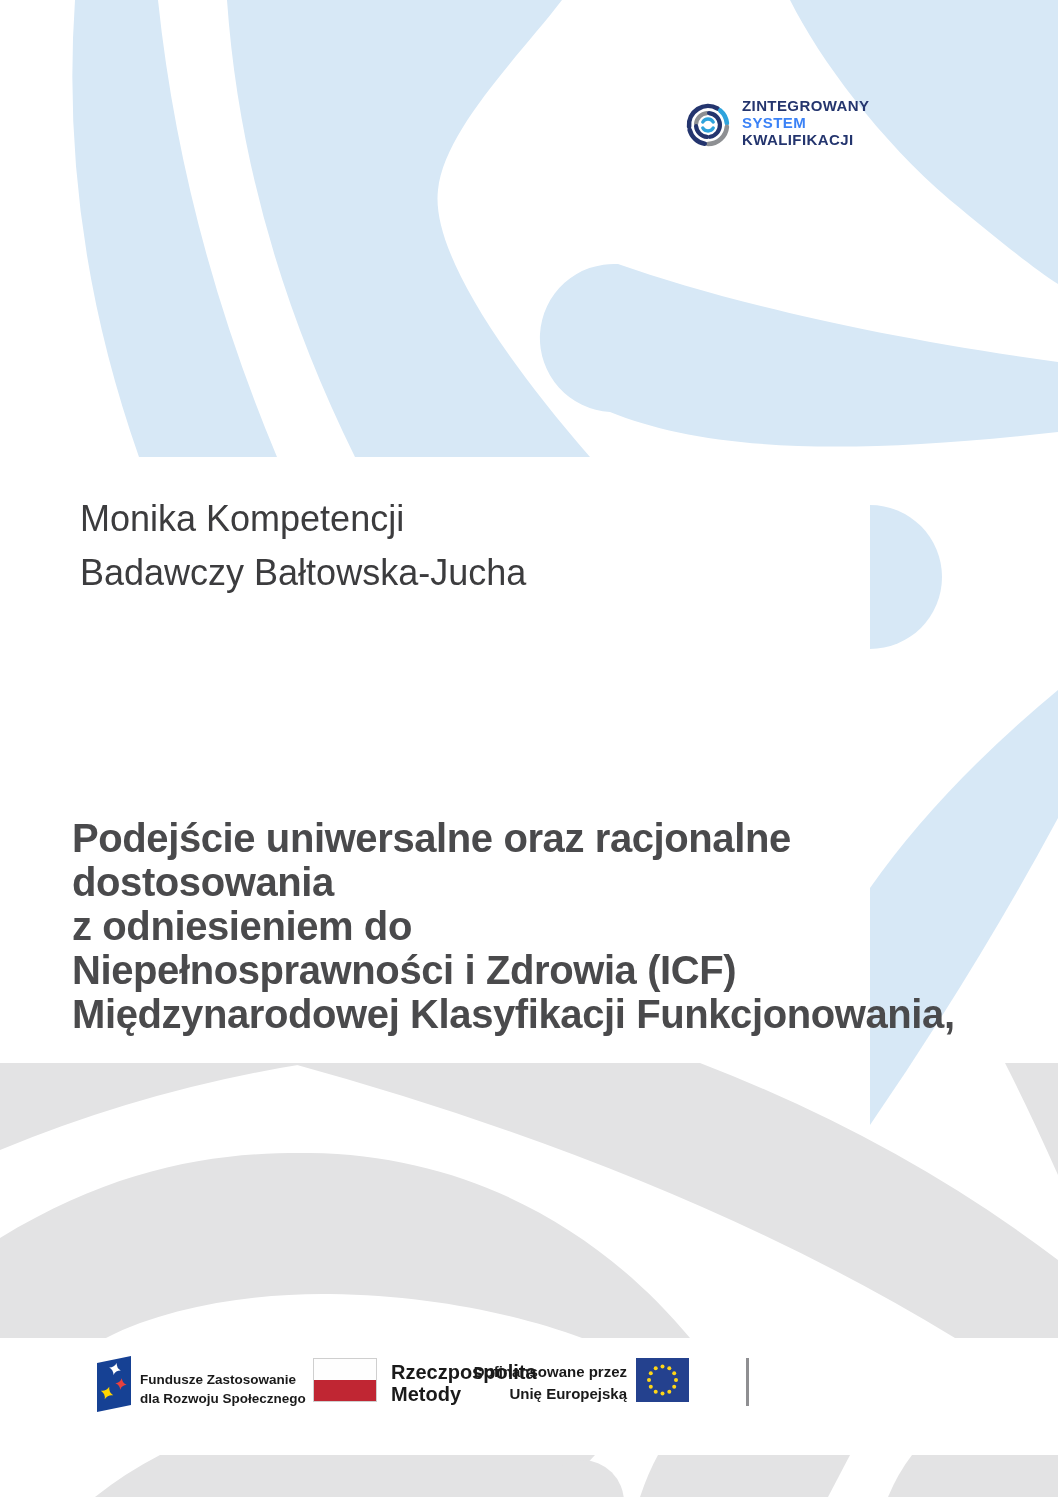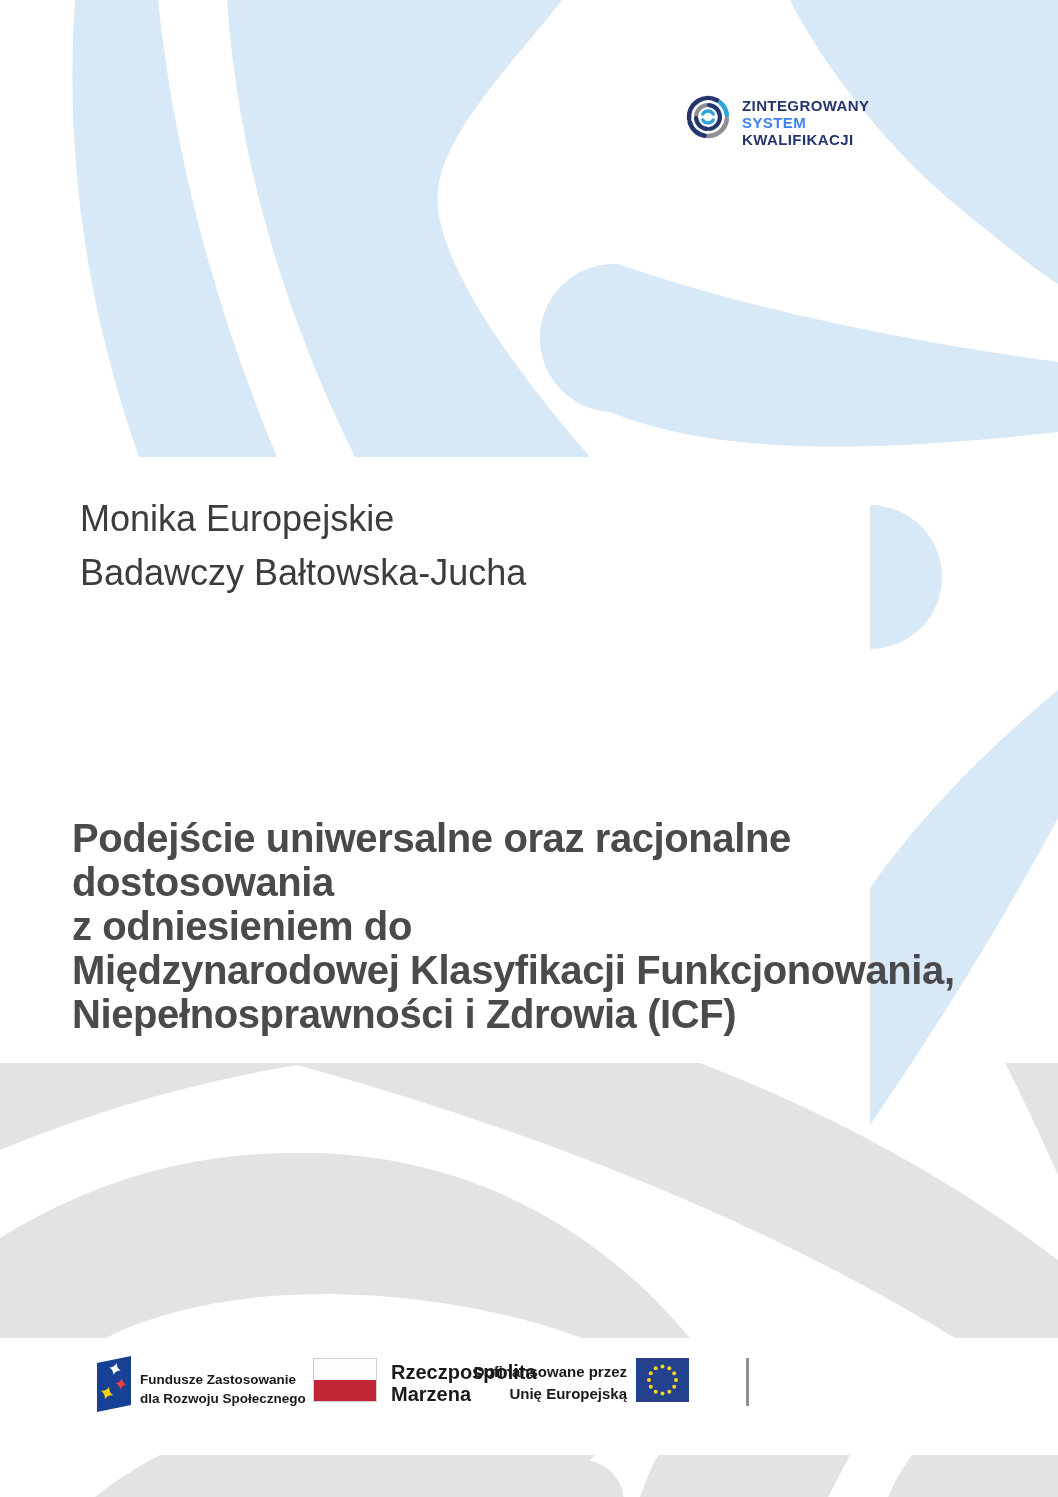--- a/index.html
+++ b/index.html
@@ -3,21 +3,21 @@
 <meta charset="utf-8">
 <style>
   html,body{margin:0;padding:0;background:#fff;}
   .page{
     position:relative;width:1058px;height:1497px;background:#ffffff;
     overflow:hidden;font-family:"Liberation Sans",sans-serif;
   }
   .bg{position:absolute;left:0;top:0;width:1058px;height:1497px;}
 
   
-  .zsk{position:absolute;left:686px;top:94px;display:flex;align-items:flex-start;}
+  .zsk{position:absolute;left:686px;top:94px;display:flex;align-items:flex-end;}
   .zsk-icon{width:44px;height:46px;}
   .zsk-text{margin-left:12px;font-weight:800;font-size:15px;line-height:17px;letter-spacing:.4px;margin-top:3px;}
   .zsk-line1,.zsk-line3{color:#24356E;}
   .zsk-line2{color:#3b82f6;}
 
   
   .authors{position:absolute;left:80px;top:492px;font-size:36px;line-height:54px;color:#3C3C3E;font-weight:400;}
   .title{position:absolute;left:80px;top:626px;font-size:36px;line-height:45px;color:#39393B;font-weight:700;letter-spacing:-.3px;}
   .subtitle{position:absolute;left:72px;top:816px;font-size:40px;line-height:44px;color:#4A4A4C;font-weight:700;letter-spacing:-.4px;}
 
@@ -84,30 +84,30 @@
       </g>
     </svg>
     <div class="zsk-text">
       <div class="zsk-line1">ZINTEGROWANY</div>
       <div class="zsk-line2">SYSTEM</div>
       <div class="zsk-line3">KWALIFIKACJI</div>
     </div>
   </div>
 
   <div class="authors">
-    <div>Monika Europejskie</div>
+    <div>Monika Kompetencji</div>
     <div>Badawczy Bałtowska-Jucha</div>
   </div>
 
 
   <div class="subtitle">
     <div>Podejście uniwersalne oraz racjonalne dostosowania</div>
     <div>z odniesieniem do</div>
+    <div>Niepełnosprawności i Zdrowia (ICF)</div>
     <div>Międzynarodowej Klasyfikacji Funkcjonowania,</div>
-    <div>Niepełnosprawności i Zdrowia (ICF)</div>
   </div>
 
   <div class="footer">
 
     <div class="fe-group">
       <svg class="fe-flag" viewBox="0 0 34 56">
         <polygon points="0,7 34,0 34,49 0,56" fill="#164194"></polygon>
         <g transform="translate(18,13) rotate(15) scale(1.05)">
           <path d="M0,-6 Q1.1,-1.1 6,0 Q1.1,1.1 0,6 Q-1.1,1.1 -6,0 Q-1.1,-1.1 0,-6 Z" fill="#ffffff"></path>
         </g>
@@ -124,21 +124,21 @@
       </div>
     </div>
 
     <div class="pl-group">
       <div class="pl-flag">
         <div class="pl-white"></div>
         <div class="pl-red"></div>
       </div>
       <div class="pl-text">
         <div>Rzeczpospolita</div>
-        <div>Marzena</div>
+        <div>Metody</div>
       </div>
     </div>
 
     <div class="eu-group">
       <div class="eu-text">
         <div>Dofinansowane przez</div>
         <div>Unię Europejską</div>
       </div>
       <svg class="eu-flag" viewBox="0 0 53 44">
         <rect width="53" height="44" fill="#24418E"></rect>

